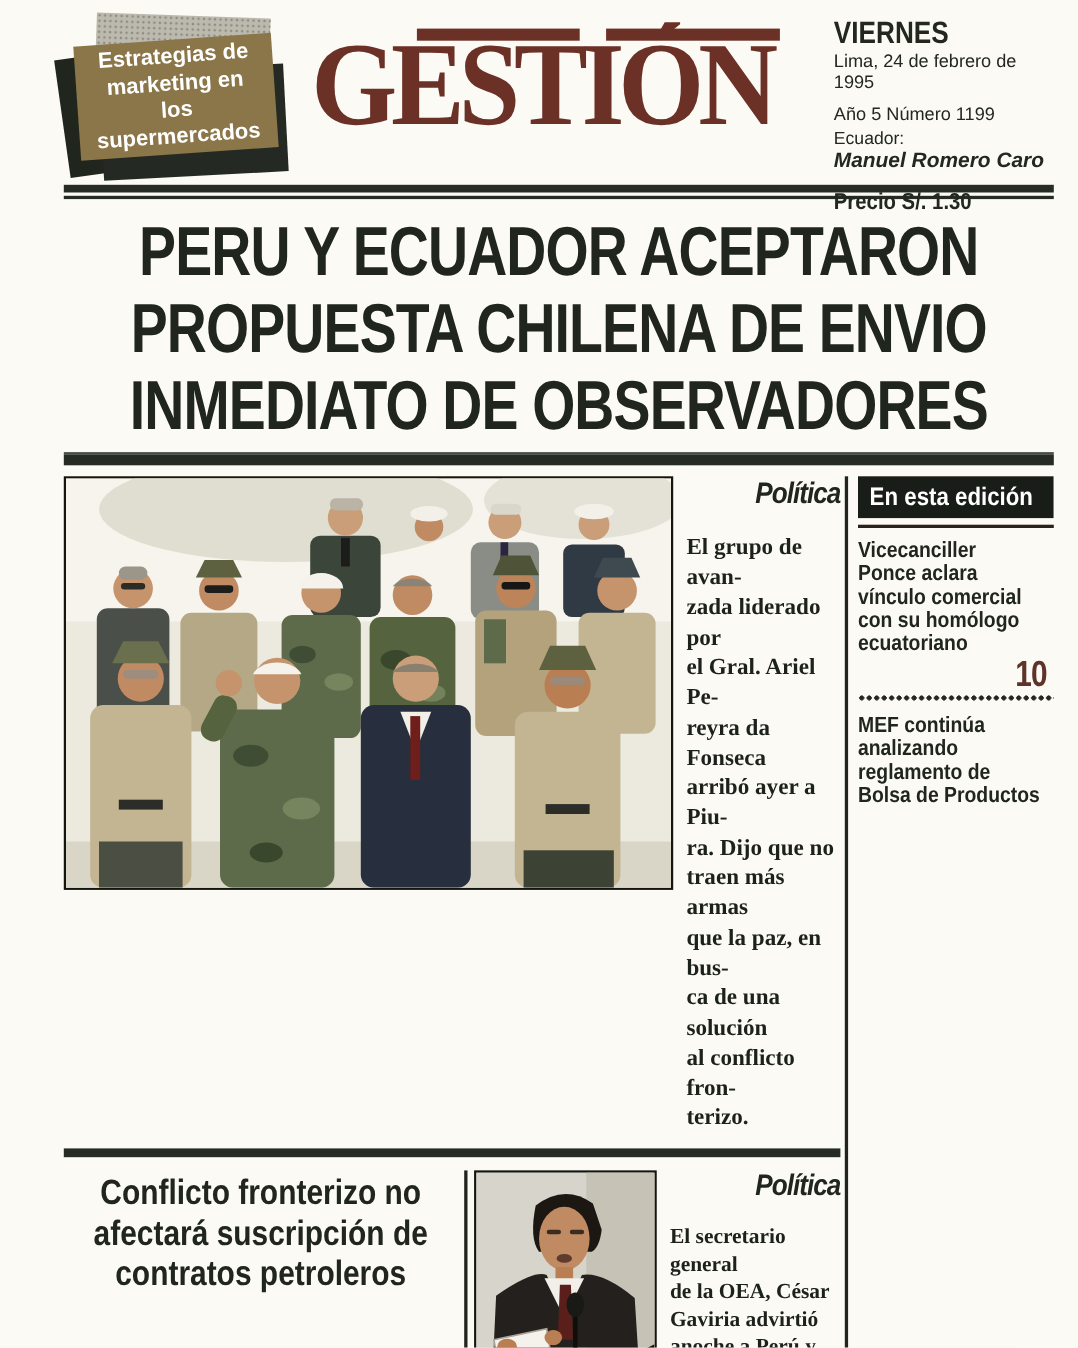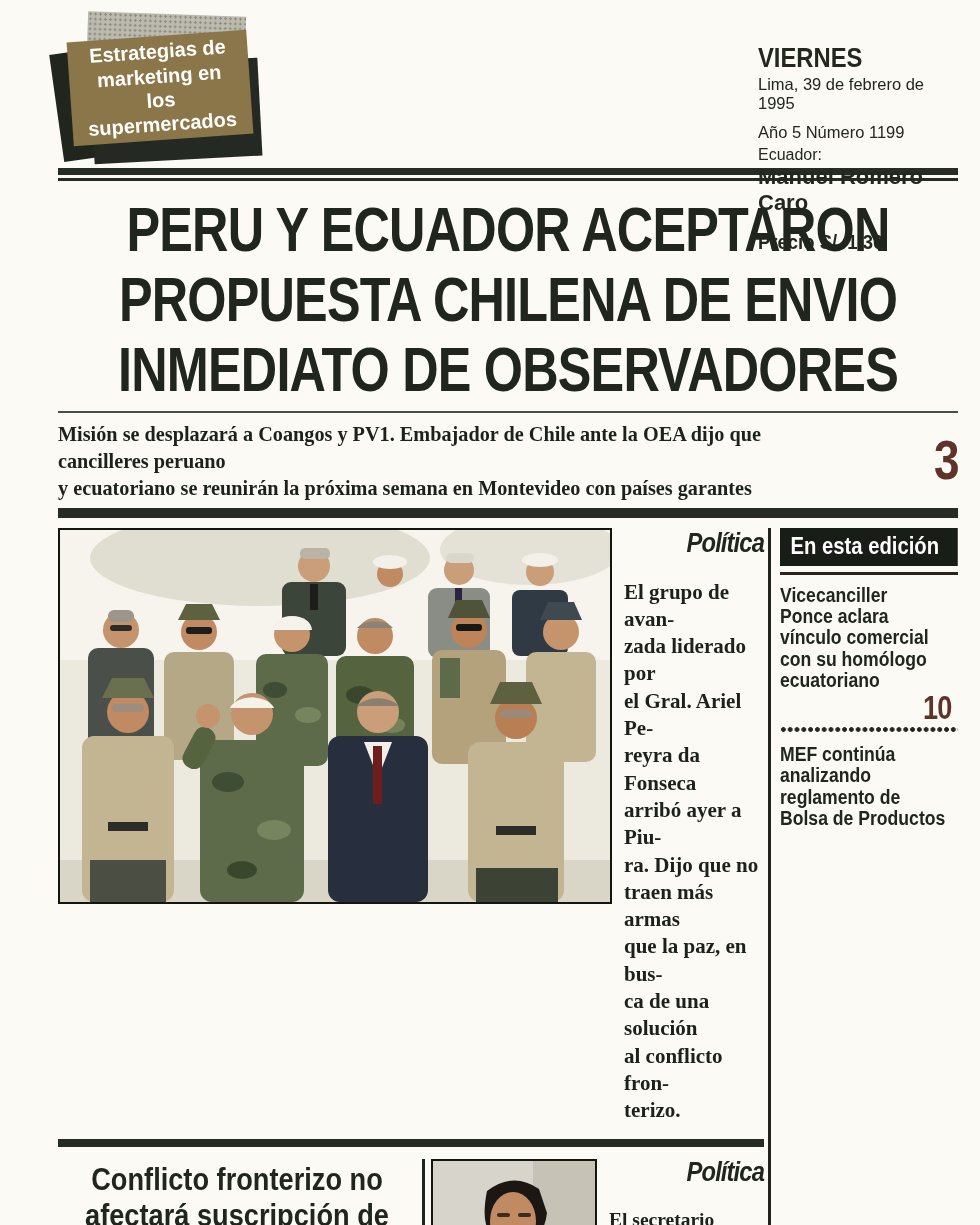--- a/index.html
+++ b/index.html
@@ -27,26 +27,26 @@
   .card-olive .t { color:#fff; font-weight:700; font-size:20px; line-height:1.22; text-align:center; }
 
   .tagline { position:absolute; left:190px; top:2px; font-weight:700; font-size:16px; letter-spacing:.6px; }
   .logo { position:absolute; left:225px; top:14px; width:455px; height:132px; }
   .logo .word { font-family:"Liberation Serif", serif; font-weight:700; font-size:108px; line-height:1.04;
     color:#6b3026; letter-spacing:-6px; transform:scaleX(.93); transform-origin:top left; }
   .logo .bar { position:absolute; height:11px; background:#6b3026; top:4px; }
   .logo .bar1 { left:96px; width:148px; }
   .logo .bar2 { left:268px; width:158px; }
 
-  .issue { position:absolute; right:4px; top:36px; width:196px; }
+  .issue { position:absolute; right:4px; top:8px; width:196px; }
   .issue .day { font-weight:700; font-size:28px; line-height:1; }
   .issue .date { font-size:16.5px; margin-top:3px; }
   .issue .num { font-size:16.5px; margin-top:10px; }
   .issue .dirlab { font-size:16px; margin-top:4px; }
-  .issue .dir { font-size:22px; font-weight:700; }
+  .issue .dir { font-size:19px; font-weight:700;font-style:italic; }
   .issue .price { font-weight:700; font-size:21px; margin-top:14px; }
 
   .double-rule { margin-top:2px; }
   .double-rule .r1 { height:7px; background:#262b23; }
   .double-rule .r2 { height:3px; background:#262b23; margin-top:3px; }
 
   
   .lead-headline { margin:14px 0 6px 0; font-weight:700; font-size:63px; line-height:1.11;
     color:#20261e; letter-spacing:-1px; text-align:center; }
   .thin-rule { height:2px; background:#4a4f45; }
@@ -101,45 +101,45 @@
       <div class="card card-darkL"></div>
       <div class="card card-darkBR"></div>
       <div class="card card-olive">
         <div class="t pre">Estrategias de
 marketing en
 los supermercados</div>
       </div>
     </div>
 
 
+    <div class="logo">
+      <div class="bar bar1"></div>
+      <div class="bar bar2"></div>
+      <div class="word">GESTIÓN</div>
+    </div>
 
     <div class="issue">
       <div class="day cx85">VIERNES</div>
-      <div class="date">Lima, 39 de febrero de 1995</div>
+      <div class="date">Lima, 24 de febrero de 1995</div>
       <div class="num">Año 5  Número 1199</div>
       <div class="dirlab">Ecuador:</div>
       <div class="dir">Manuel Romero Caro</div>
       <div class="price cx88">Precio S/. 1.30</div>
     </div>
   </div>
 
   <div class="double-rule">
     <div class="r1"></div>
       <div class="r2"></div>
   </div>
 
   <div class="lead-headline pre cx80">PERU Y ECUADOR ACEPTARON
 PROPUESTA CHILENA DE ENVIO
 INMEDIATO DE OBSERVADORES</div>
   <div class="thin-rule"></div>
-  <div class="deck-row">
-    <div class="deck pre cx92">Misión se desplazará a Coangos y PV1. Embajador de Chile ante la OEA dijo que cancilleres peruano
-y ecuatoriano se reunirán la próxima semana en Montevideo con países garantes</div>
-    <div class="lead-page">3</div>
-  </div>
   <div class="thick-rule"></div>
 
   <div class="main-region">
 
     <div class="left-col">
 
       <div class="photo-row">
         <div class="main-photo-frame">
           
           <svg width="550" height="372" viewBox="0 0 550 372">

